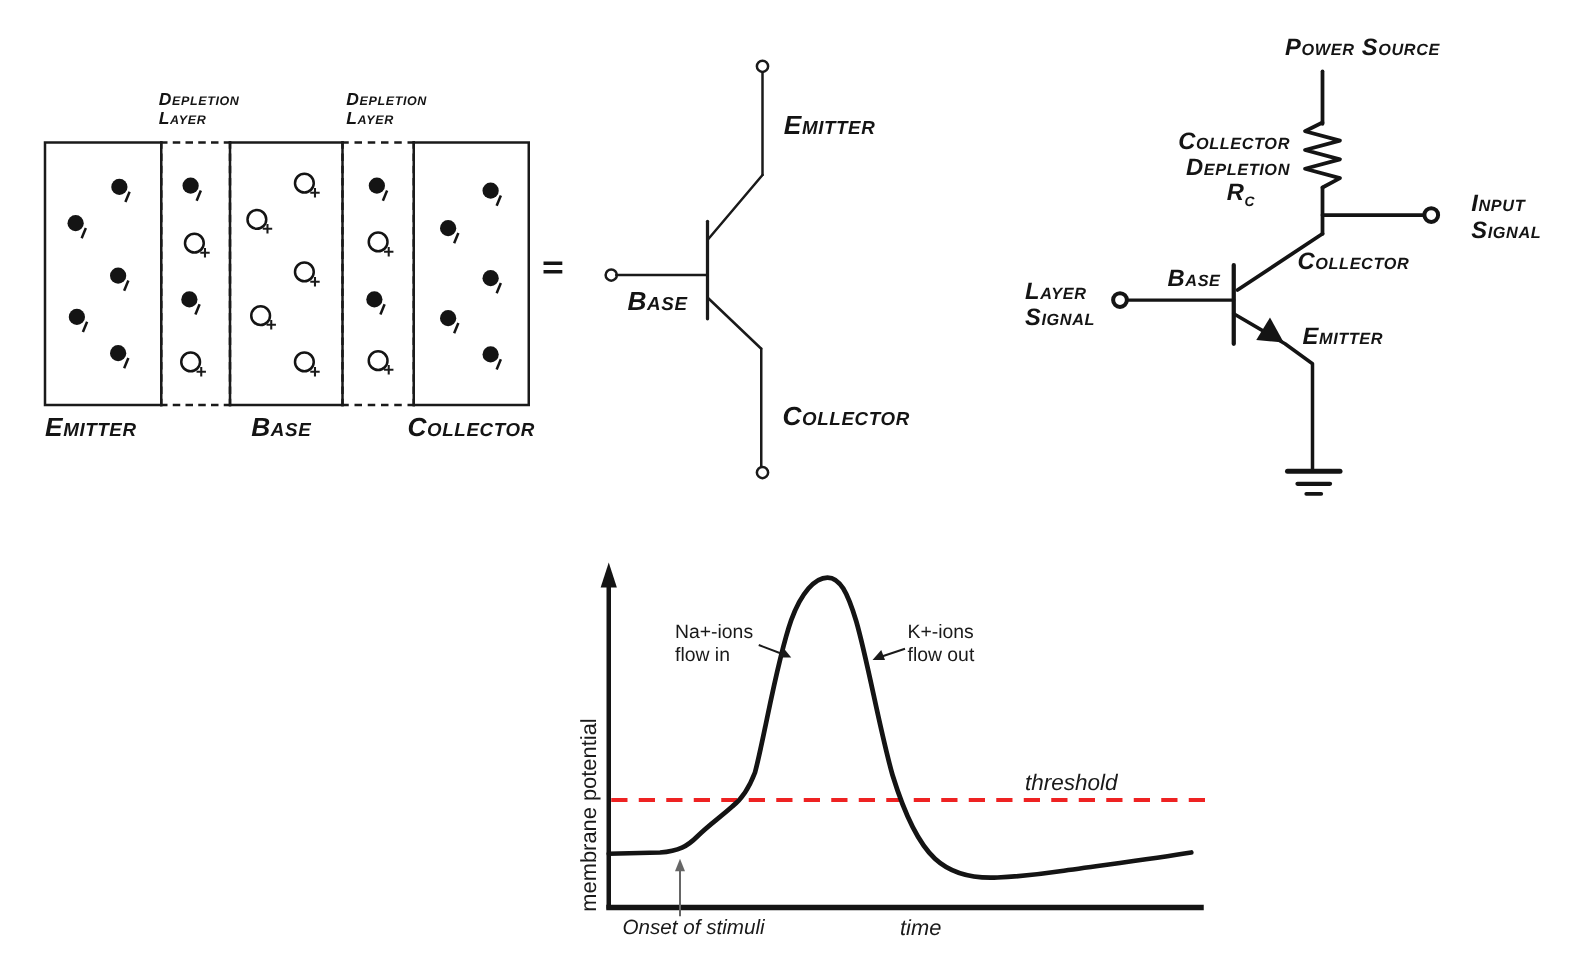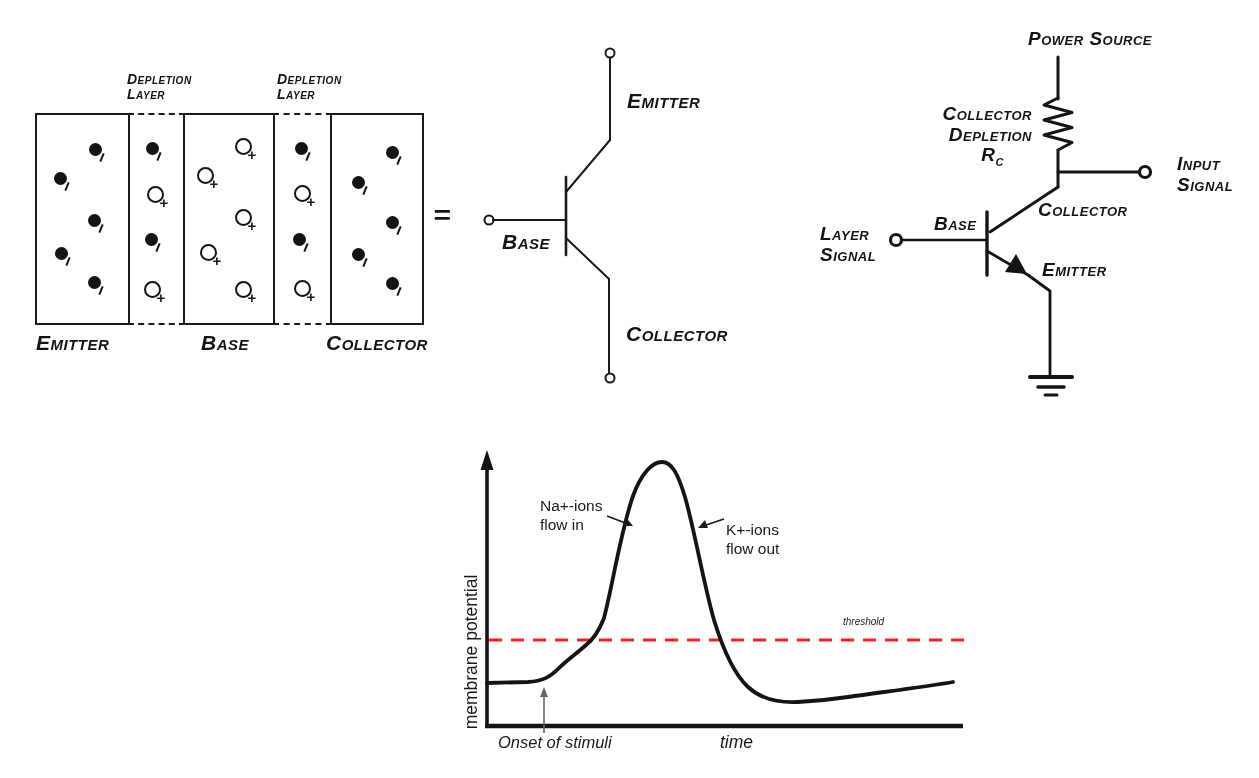--- a/index.html
+++ b/index.html
@@ -217,22 +217,22 @@
       <line x1="104" y1="303" x2="104" y2="264" stroke="#666666" stroke-width="1.6"></line>
       <polygon points="104,257 100,267 108,267" fill="#666666"></polygon>
     </svg>
 
     <div class="abs plain" style="left:-69px;top:212px;width:200px;height:20px;text-align:center;font-size:17.5px;transform:rotate(-90deg);">membrane potential</div>
 
     <div class="abs plain" style="left:100px;top:66px;font-size:15.5px;line-height:19px;">
       <div>Na+-ions</div>
       <div>flow in</div>
     </div>
-    <div class="abs plain" style="left:286px;top:66px;font-size:15.5px;line-height:19px;margin-top:24px;">
+    <div class="abs plain" style="left:286px;top:66px;font-size:15.5px;line-height:19px;">
       <div>K+-ions</div>
       <div>flow out</div>
     </div>
-    <div class="abs plain it" style="left:403px;top:186px;font-size:10px;">threshold</div>
+    <div class="abs plain it" style="left:380px;top:186px;font-size:18px;">threshold</div>
     <div class="abs plain it" style="left:58px;top:303px;font-size:16.5px;">Onset of stimuli</div>
     <div class="abs plain it" style="left:280px;top:302px;font-size:17.5px;">time</div>
   </div>
 
 </div>
 
 </body></html>

